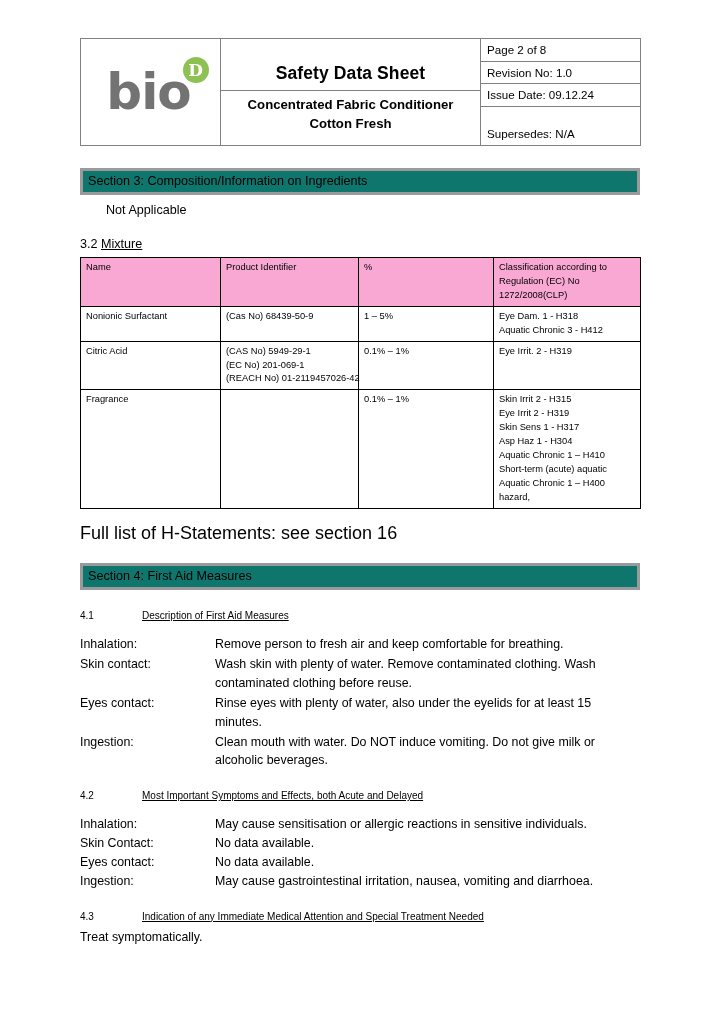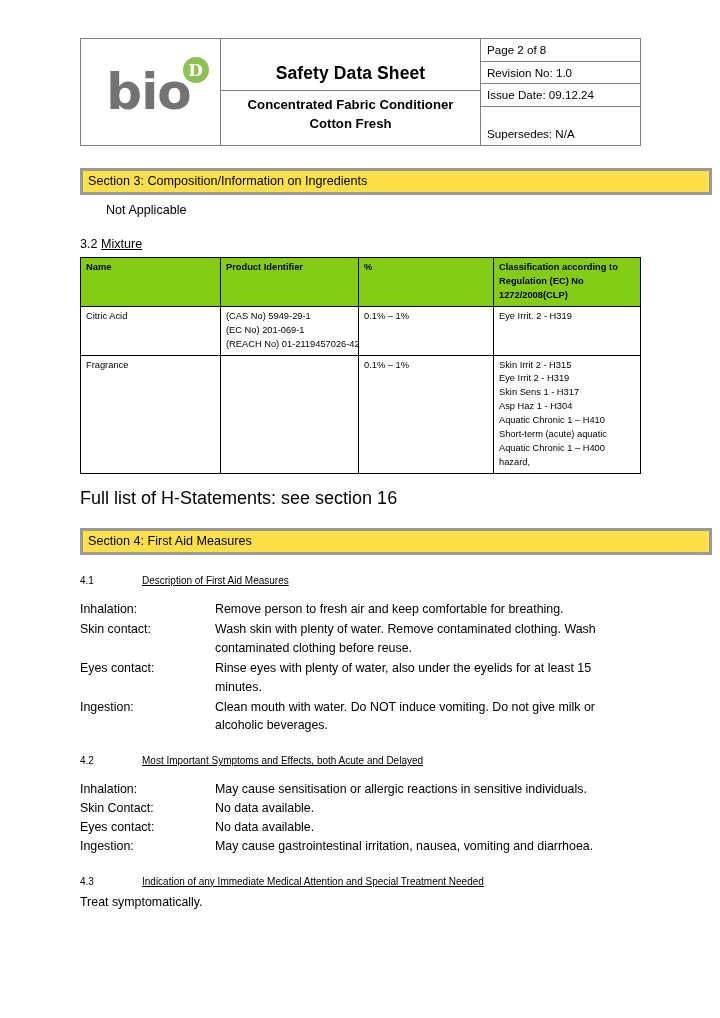--- a/index.html
+++ b/index.html
@@ -98,23 +98,23 @@
     font-size: 11.6px;
     padding: 3px 5px 3px 6px;
     border-bottom: 1px solid #808080;
     line-height: 1.35;
     white-space: nowrap;
   }
   .meta-row:last-child { border-bottom: none; margin-top: 16px; }
 
   
   .section-bar {
-    width: 632px;
+    width: 560px;
     border: 3px solid #9a9a9a;
-    background: #fde047;
+    background: #0f766e;
     padding: 2px 0 3px 5px;
     font-size: 12.6px;
     line-height: 1.3;
     margin-top: 22px;
   }
 
   .na-line {
     font-size: 12.6px;
     padding: 8px 0 0 26px;
   }
@@ -134,22 +134,22 @@
   }
   .comp th, .comp td {
     border: 1px solid #000000;
     vertical-align: top;
     padding: 3px 4px 3px 5px;
     font-size: 9.3px;
     line-height: 1.5;
     text-align: left;
   }
   .comp th {
-    background: #84cc16;
-    font-weight: bold;
+    background: #f9a8d4;
+    font-weight: normal;
   }
   .comp .c1 { width: 140px; }
   .comp .c2 { width: 138px; }
   .comp .c3 { width: 135px; }
   .comp .c4 { width: 147px; }
   .cellline { display: block; white-space: pre; }
 
   
   .plain {
     font-size: 18px;
@@ -236,20 +236,31 @@
         <th class="c3">%</th>
         <th class="c4">
             <span class="cellline">Classification according to
 Regulation (EC) No
 1272/2008(CLP)</span>
           </th>
       </tr>
     </thead>
     <tbody>
       <tr>
+        <td>Nonionic Surfactant</td>
+        <td>
+            <span class="cellline">(Cas No) 68439-50-9</span>
+          </td>
+        <td>1 – 5%</td>
+        <td>
+            <span class="cellline">Eye Dam. 1 - H318
+Aquatic Chronic 3 - H412</span>
+          </td>
+      </tr>
+      <tr>
         <td>Citric Acid</td>
         <td>
             <span class="cellline">(CAS No) 5949-29-1
 (EC No) 201-069-1
 (REACH No) 01-2119457026-42</span>
           </td>
         <td>0.1% – 1%</td>
         <td>
             <span class="cellline">Eye Irrit. 2 - H319</span>
           </td>

